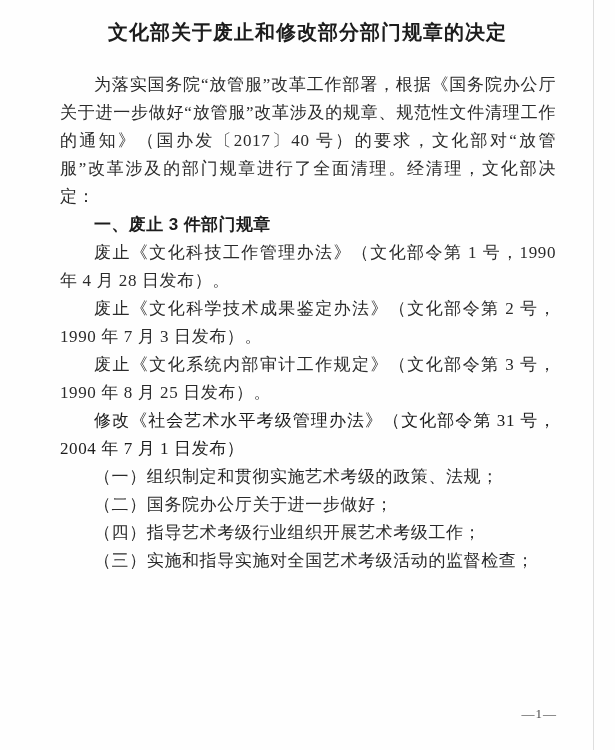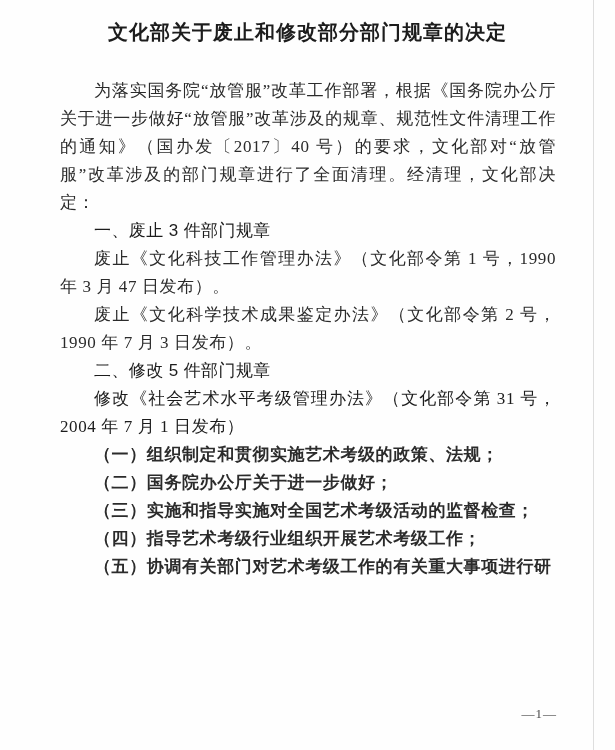--- a/index.html
+++ b/index.html
@@ -39,73 +39,72 @@
     width: 100%;
     text-align: center;
     font-size: 20px;
     line-height: 26px;
     font-weight: bold;
     letter-spacing: 1px;
     color: var(--heading_text);
   }
   .doc-body {
     position: absolute;
-    top: 77px;
+    top: 71px;
     left: 60px;
     width: 496px;
     font-size: 17px;
     line-height: 28px;
     color: var(--text);
     text-align: justify;
     letter-spacing: 0.6px;
   }
   .doc-body p {
     text-indent: 2em;
     margin: 0;
   }
   .para { font-weight: normal; }
   .heading {
-    font-weight: normal;
+    font-weight: bold;
     color: var(--heading_text);
     font-family: "Liberation Sans", "DejaVu Sans", sans-serif;
     letter-spacing: 0.4px;
   }
   .bold-para {
     font-weight: normal;
     color: var(--heading_text);
   }
-  .list-item { font-weight: bold; }
+  .list-item { font-weight: normal; }
   .page-number {
     position: absolute;
     top: 706px;
     right: 58px;
     font-size: 13px;
     letter-spacing: 1px;
     color: var(--page_number_text);
     font-family: "Liberation Serif", "DejaVu Serif", serif;
   }
 </style>
 </head>
 <body>
 
 <div class="page">
 
   <h1 class="doc-title">文化部关于废止和修改部分部门规章的决定</h1>
 
   <div class="doc-body">
     <p class="para">为落实国务院“放管服”改革工作部署，根据《国务院办公厅关于进一步做好“放管服”改革涉及的规章、规范性文件清理工作的通知》（国办发〔2017〕40 号）的要求，文化部对“放管服”改革涉及的部门规章进行了全面清理。经清理，文化部决定：</p>
     <p class="heading">一、废止 3 件部门规章</p>
-    <p class="para">废止《文化科技工作管理办法》（文化部令第 1 号，1990 年 3 月 47 日发布）。</p>
+    <p class="para">废止《文化科技工作管理办法》（文化部令第 1 号，1990 年 4 月 28 日发布）。</p>
     <p class="para">废止《文化科学技术成果鉴定办法》（文化部令第 2 号，1990 年 7 月 3 日发布）。</p>
-    <p class="heading">二、修改 5 件部门规章</p>
+    <p class="para">废止《文化系统内部审计工作规定》（文化部令第 3 号，1990 年 8 月 25 日发布）。</p>
     <p class="bold-para">修改《社会艺术水平考级管理办法》（文化部令第 31 号，2004 年 7 月 1 日发布）</p>
     <p class="list-item">（一）组织制定和贯彻实施艺术考级的政策、法规；</p>
     <p class="list-item">（二）国务院办公厅关于进一步做好；</p>
+    <p class="list-item">（四）指导艺术考级行业组织开展艺术考级工作；</p>
     <p class="list-item">（三）实施和指导实施对全国艺术考级活动的监督检查；</p>
-    <p class="list-item">（四）指导艺术考级行业组织开展艺术考级工作；</p>
-    <p class="list-item">（五）协调有关部门对艺术考级工作的有关重大事项进行研</p>
   </div>
 
   <div class="edge-line"></div>
 
   <div class="page-number">—1—</div>
 
 </div>
 
 </body></html>

